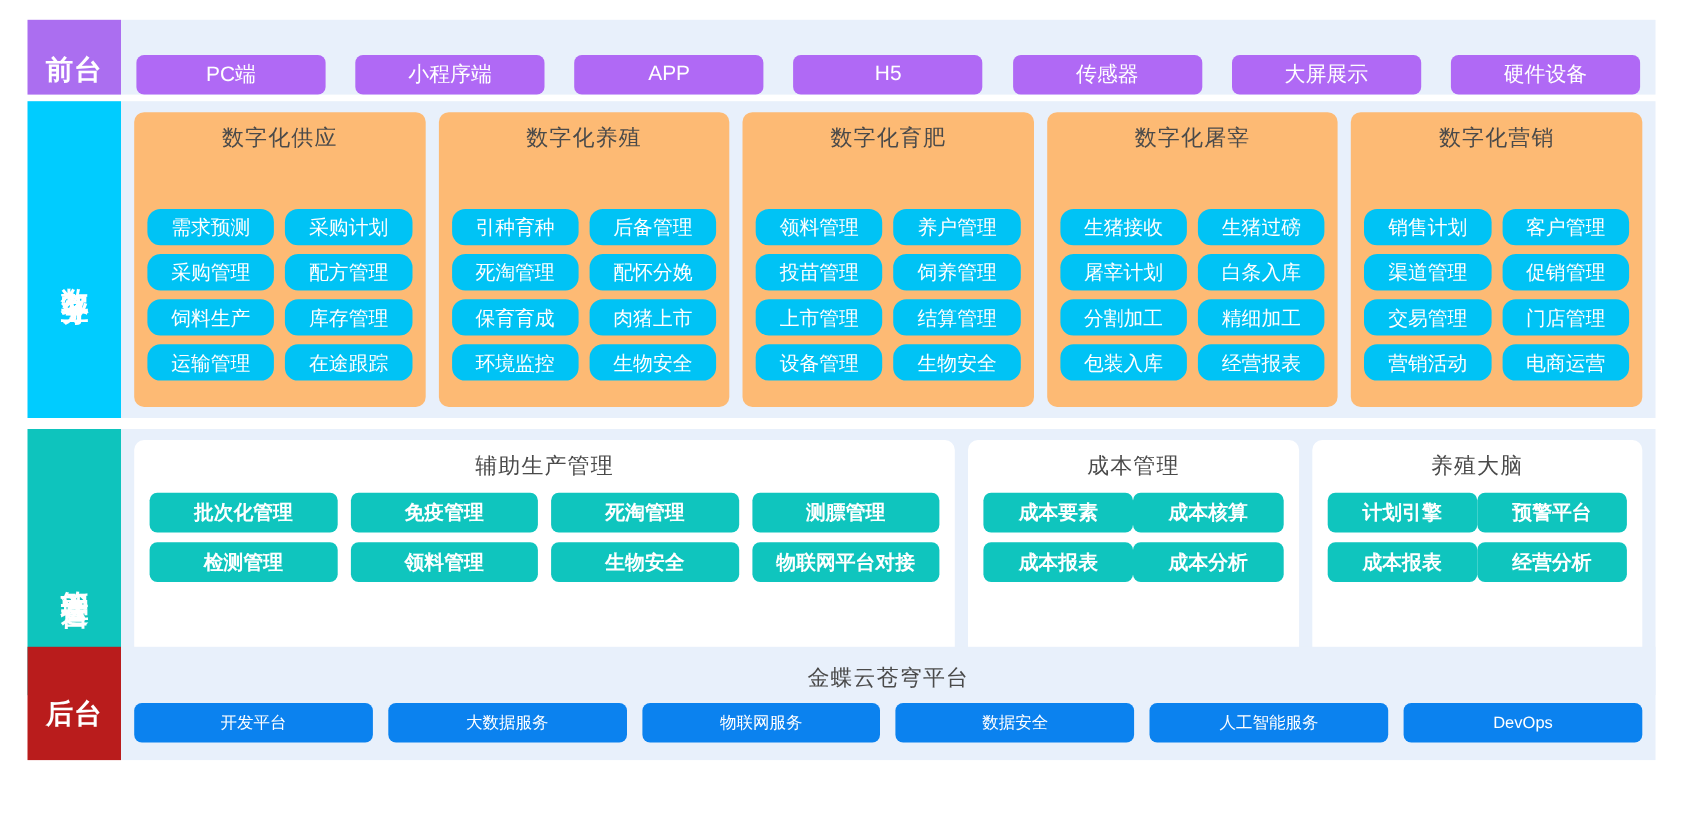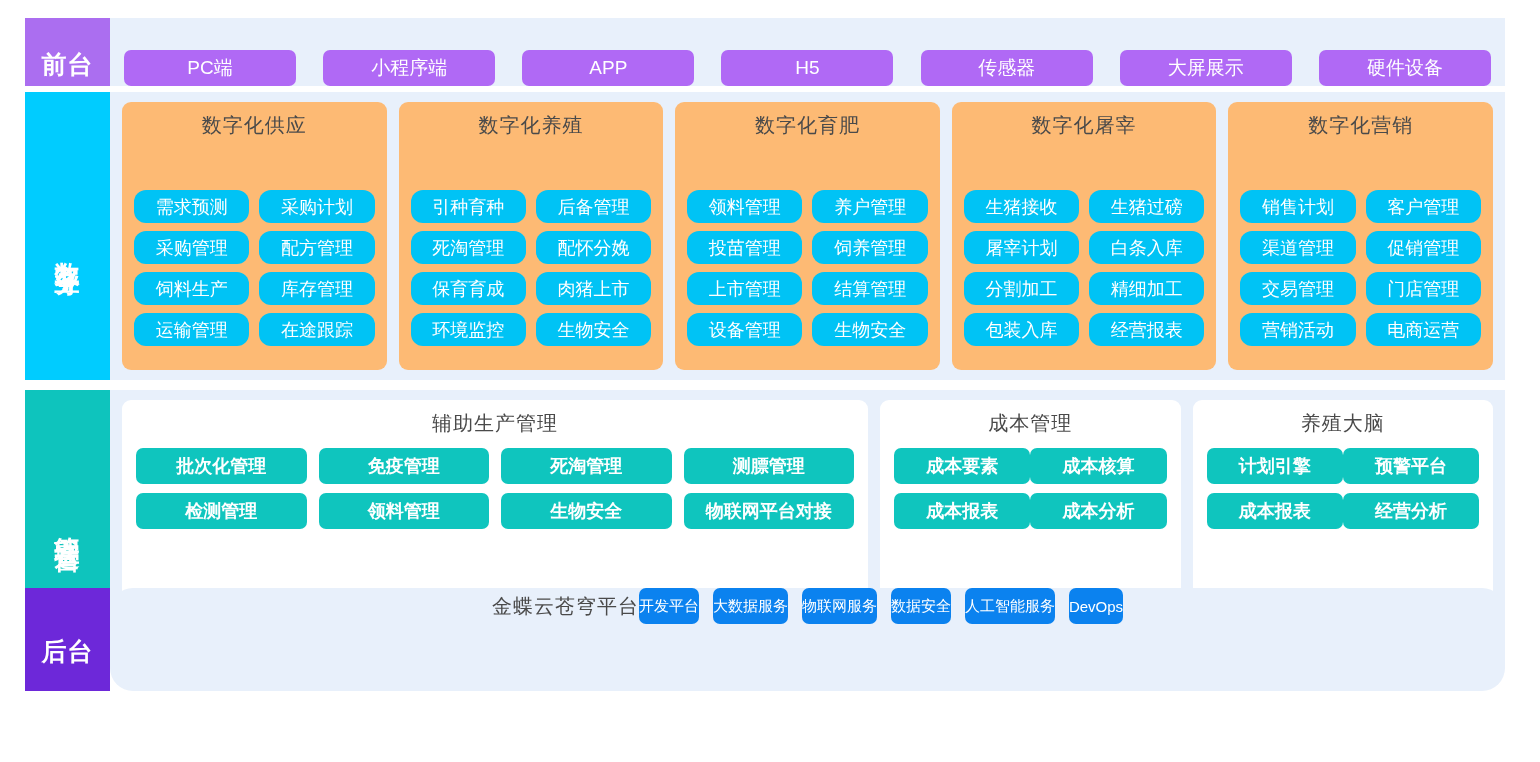--- a/index.html
+++ b/index.html
@@ -162,27 +162,26 @@
     font-size: 18px;
     display: flex;
     align-items: center;
     justify-content: center;
     white-space: nowrap;
     font-weight: bold;
   }
 
   
   #row-back { left: 25px; top: 588px; width: 1480px; height: 103px; }
-  #row-back .row-label { background: #6d28d9; }
+  #row-back .row-label { background: #b91c1c; font-family: Liberation Mono, monospace; }
   #row-back .row-body {
-    flex-direction: row;
+    flex-direction: column;
     align-items: stretch;
     justify-content: center;
-    padding: 0 12px;
-    border-radius: 23px;
+    padding: 12px 12px;
   }
   .back-title {
     text-align: center;
     font-size: 20px;
     color: #4a4a4a;
     letter-spacing: 1px;
     margin: 5px 0 9px 0;
   }
   .back-chips {
     display: flex;

